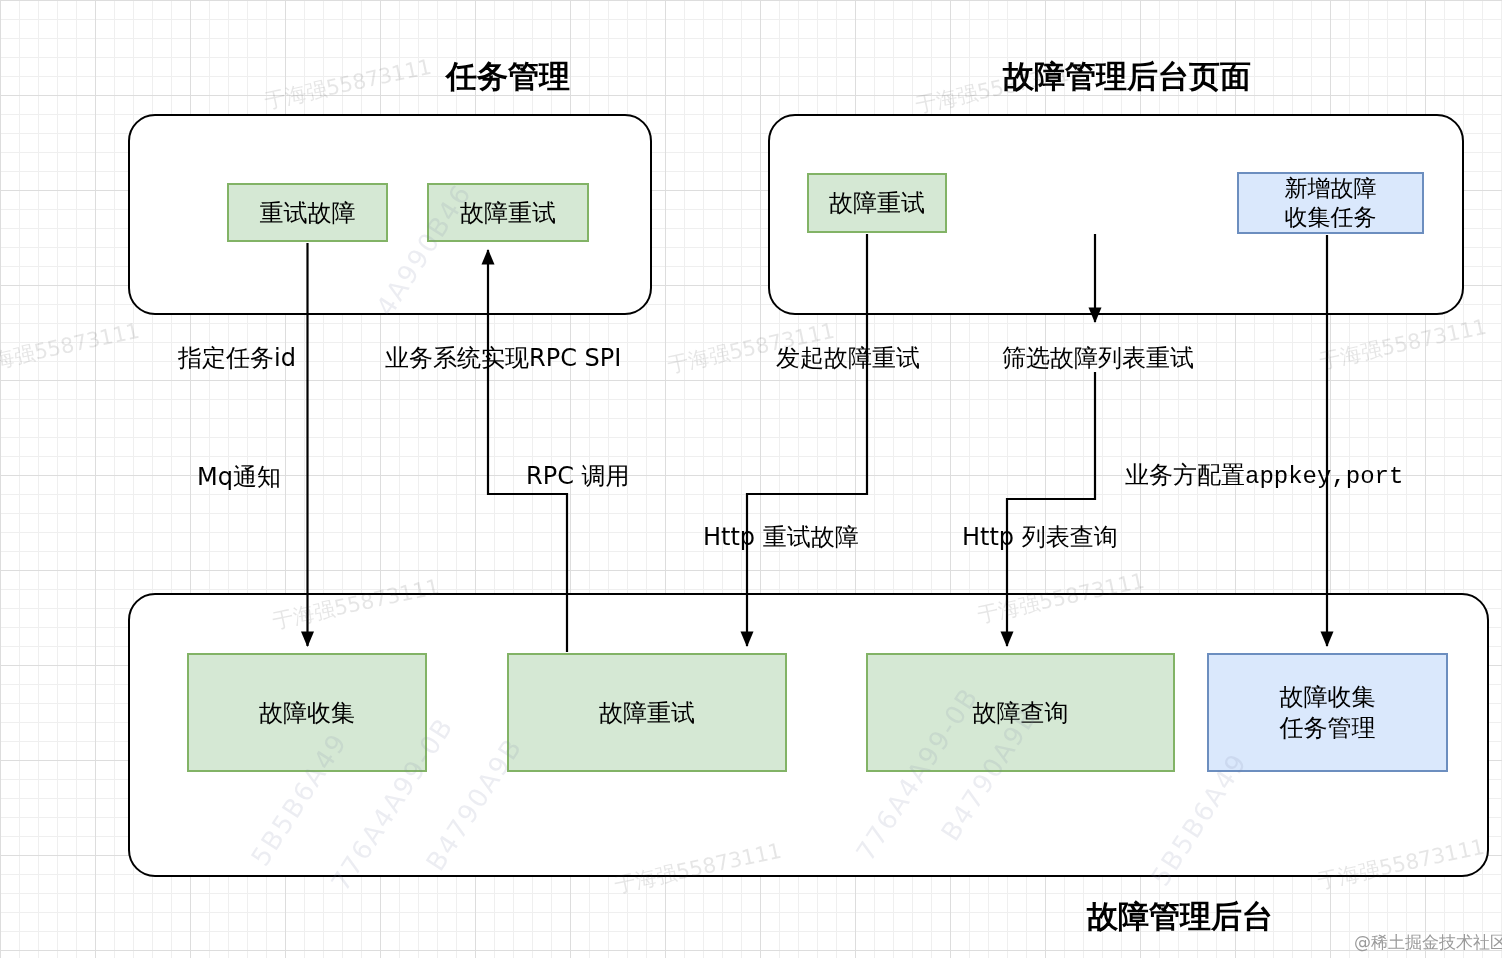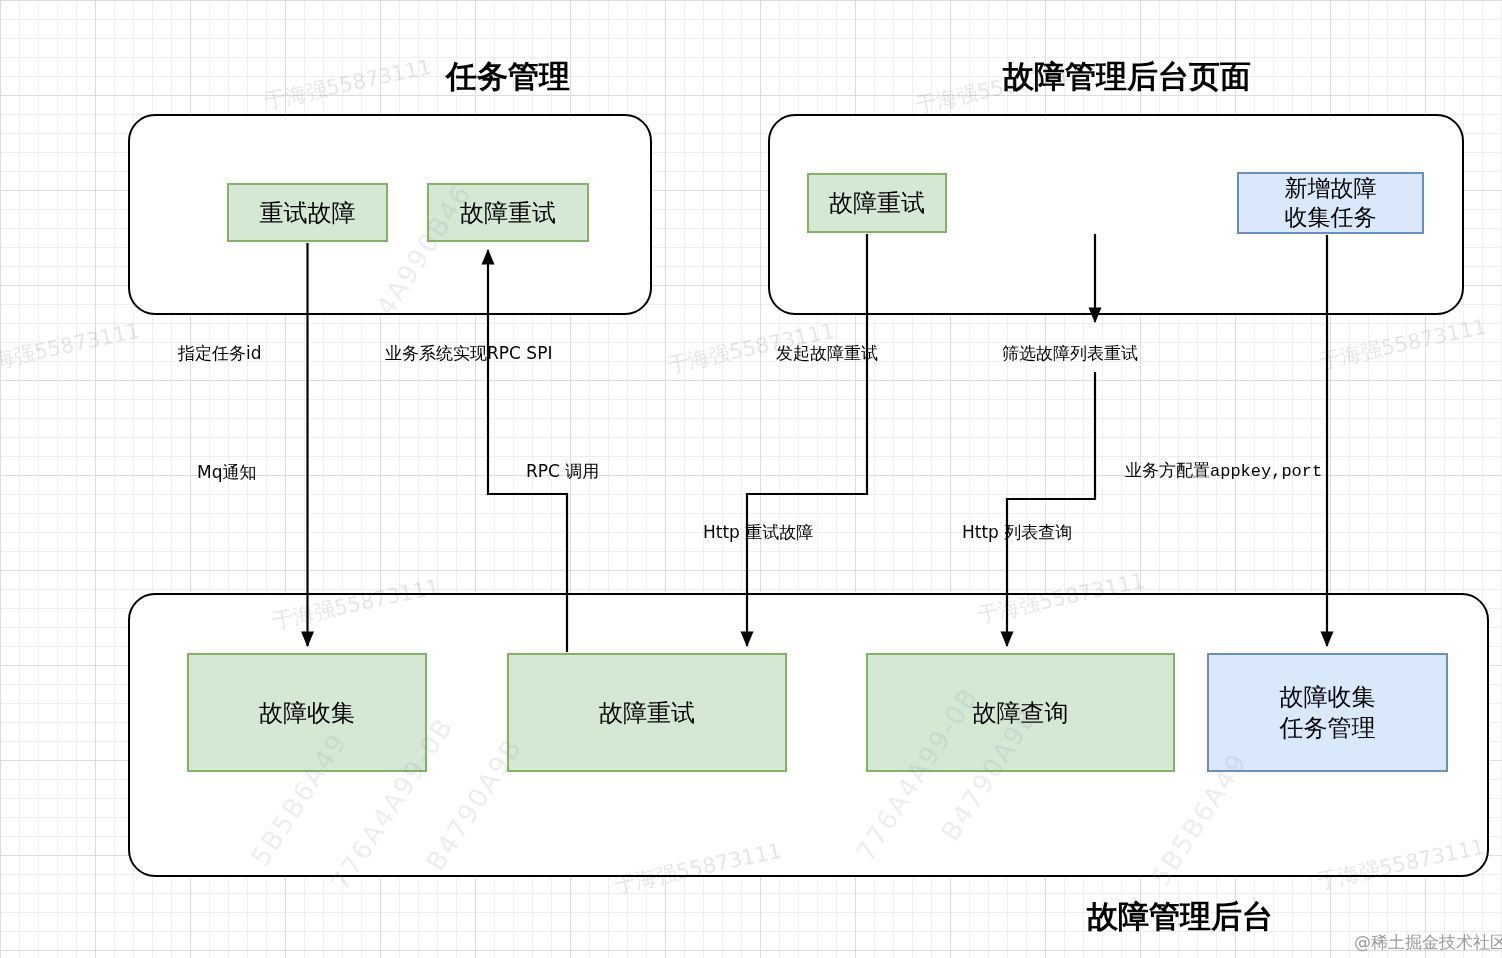--- a/index.html
+++ b/index.html
@@ -45,21 +45,21 @@
     font-size:24px;
     color:#000000;
     line-height:30px;
     z-index:3;
     box-sizing:border-box;
   }
   .node-green{background:#d5e8d4;border:2px solid #82b366;}
   .node-blue{background:#dae8fc;border:2px solid #6c8ebf;}
   .edge-label{
     position:absolute;
-    font-size:17px;
+    font-size:24px;
     color:#000000;
     white-space:nowrap;
     z-index:6;
   }
   .edges{
     position:absolute;
     left:0;top:0;
     z-index:5;
     pointer-events:none;
   }

